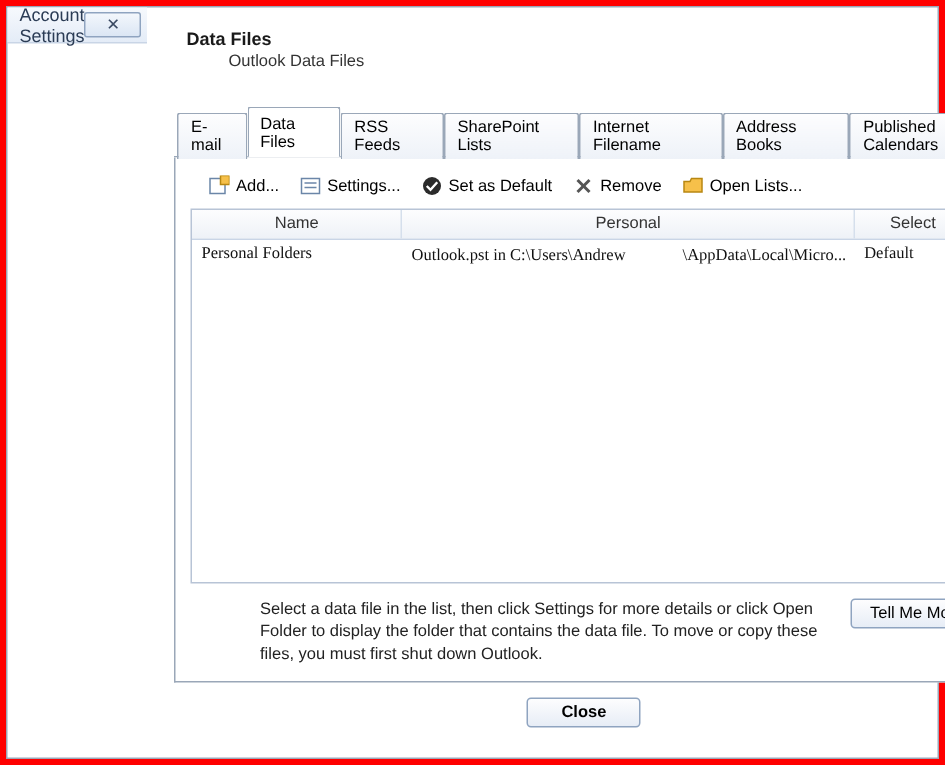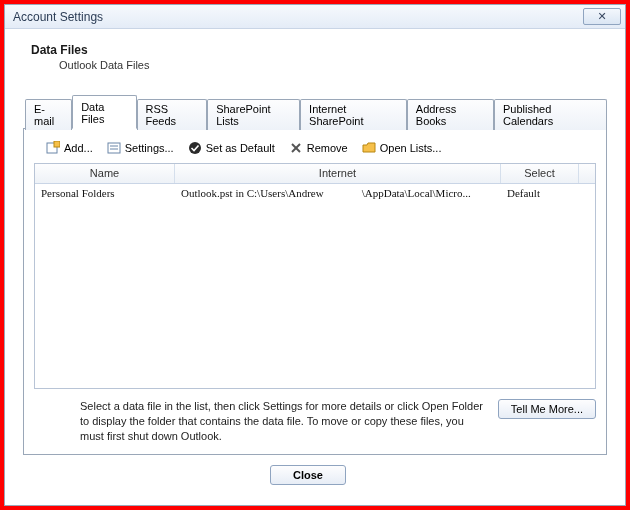--- a/index.html
+++ b/index.html
@@ -12,21 +12,21 @@
     color: #000;
     width: 630px;
     height: 510px;
   }
   .window {
     width: 100%;
     height: 100%;
     background: #fff;
     border: 1px solid #9aa7b8;
     display: flex;
-    flex-direction: column;
+    flex-direction: row;
   }
   .titlebar {
     height: 24px;
     background: linear-gradient(#f6f9fd, #e4ecf7);
     border-bottom: 1px solid #c9d5e6;
     display: flex;
     align-items: center;
     padding: 0 4px 0 8px;
     color: #2b3c55;
   }
@@ -179,21 +179,21 @@
   <div class="body">
 
     <div class="section-title">Data Files</div>
     <div class="section-sub">Outlook Data Files</div>
 
     <div class="tabstrip">
       <div class="tab"><span>E-mail</span></div>
       <div class="tab active"><span>Data Files</span></div>
       <div class="tab"><span>RSS Feeds</span></div>
       <div class="tab"><span>SharePoint Lists</span></div>
-      <div class="tab"><span>Internet SharePoint</span></div>
+      <div class="tab"><span>Internet Filename</span></div>
       <div class="tab"><span>Address Books</span></div>
       <div class="tab"><span>Published Calendars</span></div>
     </div>
 
     <div class="tabpanel">
 
       <div class="toolbar">
         <div class="tool">
           <span class="ico">
             <svg width="14" height="14">
@@ -237,21 +237,21 @@
                 <path d="M1 4 L5 4 L6 2 L13 2 L13 11 L1 11 Z" fill="#f6c04a" stroke="#b88712"></path>
               </svg>
           </span>
           <span>Open Lists...</span>
         </div>
       </div>
 
       <div class="listview">
         <div class="lv-header">
           <div class="lv-col col-name">Name</div>
-          <div class="lv-col col-file">Internet</div>
+          <div class="lv-col col-file">Personal</div>
           <div class="lv-col col-comment">Select</div>
           <div class="lv-col col-spacer"></div>
         </div>
         <div class="lv-row">
           <div class="lv-cell col-name">Personal Folders</div>
           <div class="lv-cell col-file">
             <span>Outlook.pst in C:\Users\Andrew</span><span class="redacted"></span><span>\AppData\Local\Micro...</span>
           </div>
           <div class="lv-cell col-comment">Default</div>
           <div class="lv-cell col-spacer"></div>

